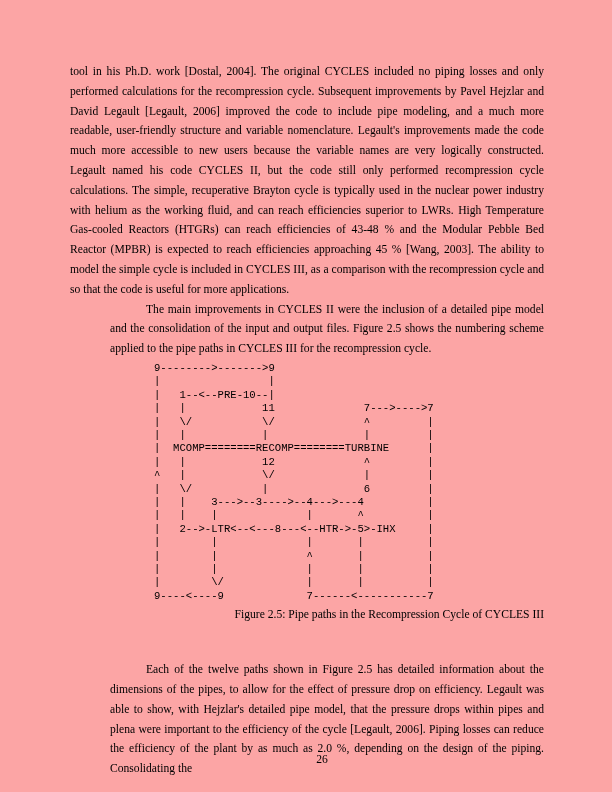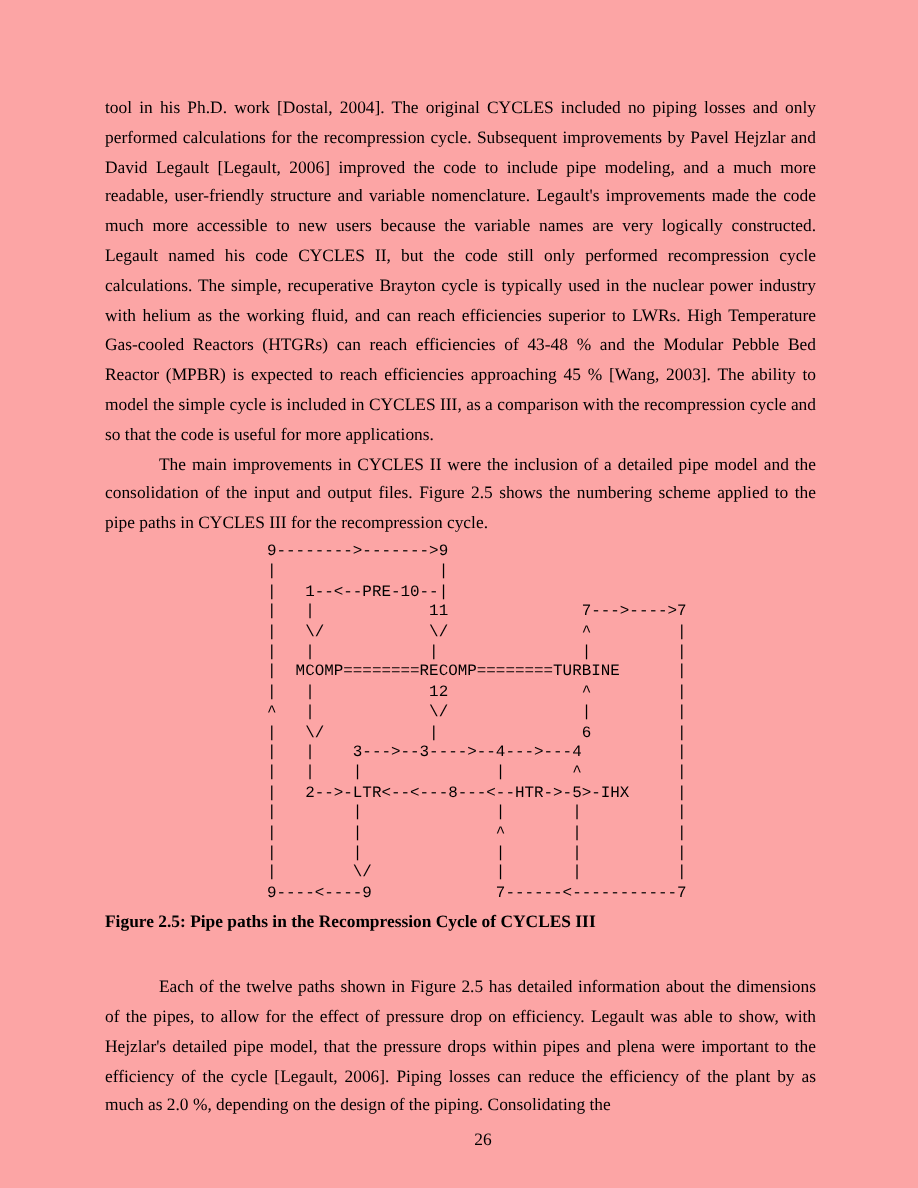--- a/index.html
+++ b/index.html
@@ -18,35 +18,34 @@
     position: absolute;
     left: 70px;
     top: 62px;
     width: 474px;
   }
   p.body-para {
     font-size: 11.6px;
     line-height: 19.8px;
     text-align: justify;
   }
-  p.indent { text-indent: 36px; }
+  p.indent { text-indent: 36px; margin-left: 40px; }
   .figure-block { margin-top: 3px; }
   pre.ascii {
     font-family: "Liberation Mono", "DejaVu Sans Mono", monospace;
     font-size: 10.6px;
     line-height: 13.4px;
-    margin-left: 108px;
+    margin-left: 84px;
     white-space: pre;
   }
   .caption {
-    text-align: left;
+    text-align: right;
     font-size: 11.6px;
     margin-top: 5px;
-    margin-bottom: 27px;
-    font-weight: bold;
+    margin-bottom: 39px;
   }
   .page-num {
     position: absolute;
     bottom: 26px;
     left: 16px;
     width: 100%;
     text-align: center;
     font-size: 11.6px;
   }
 </style>

